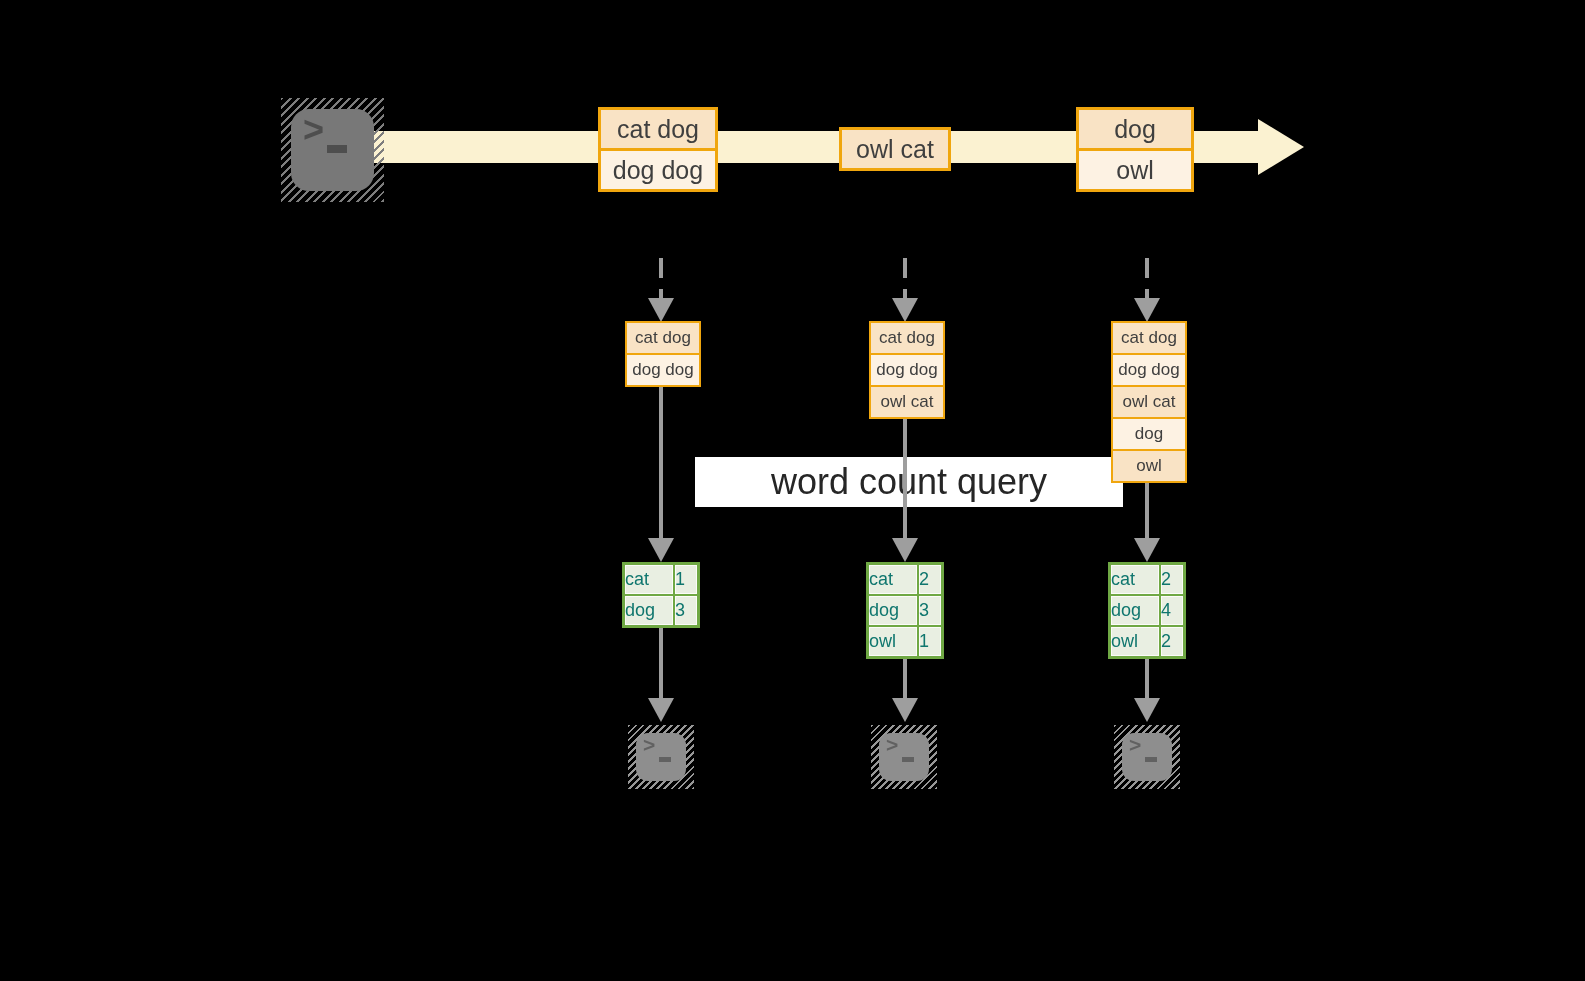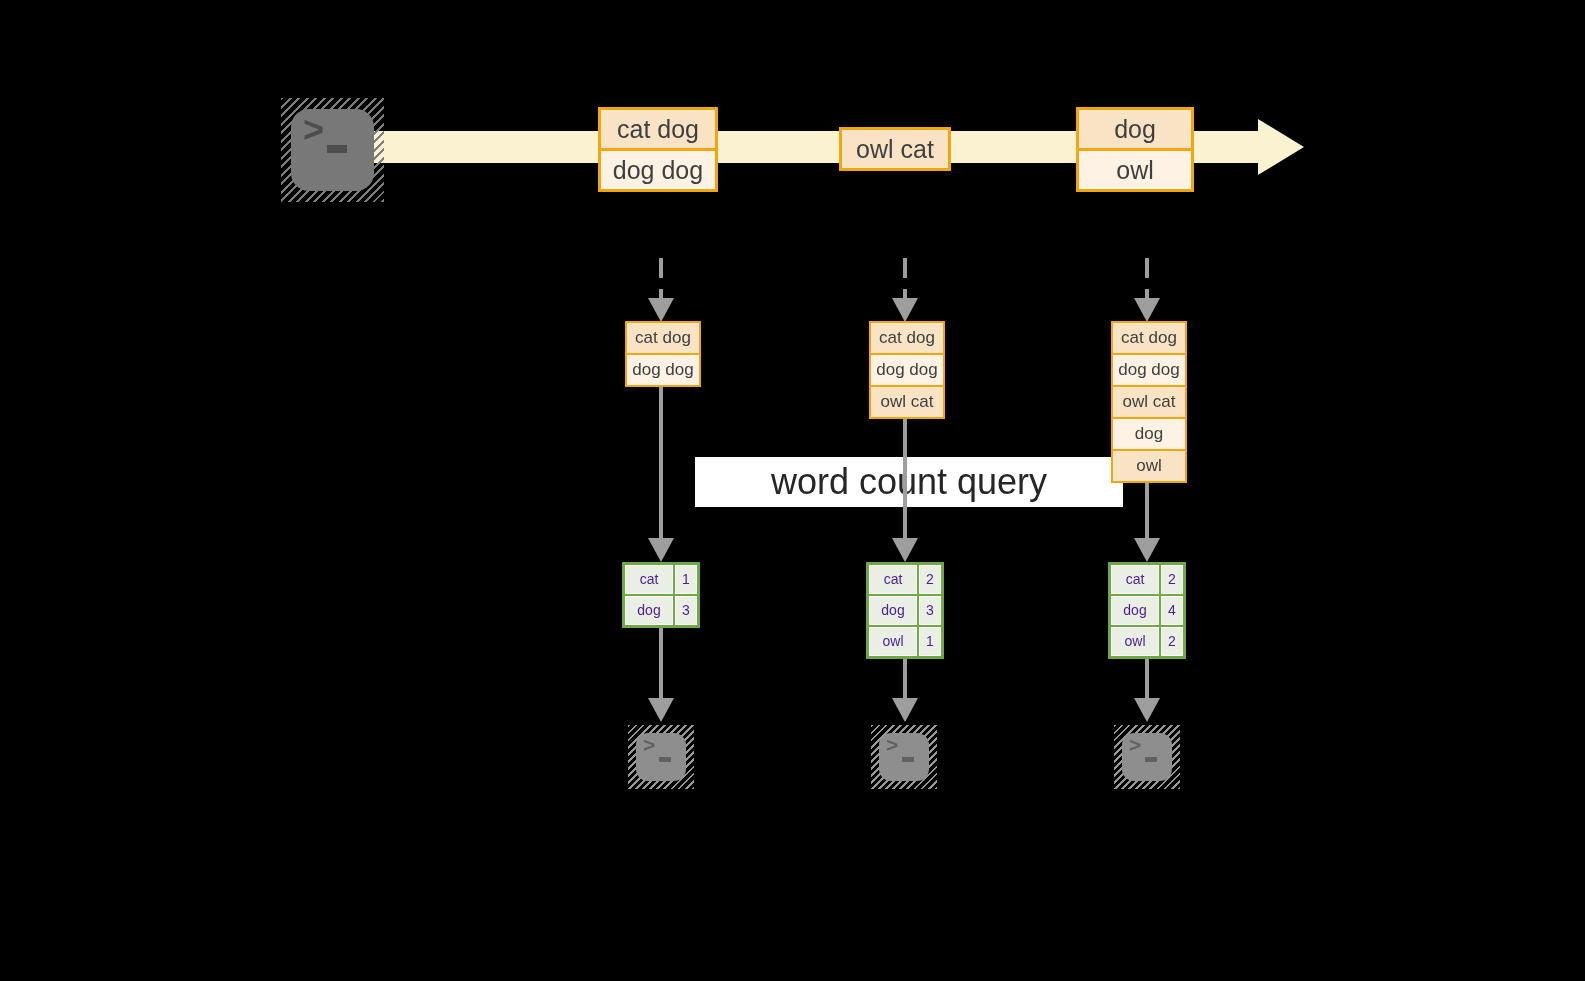--- a/index.html
+++ b/index.html
@@ -41,22 +41,22 @@
   .tri{position:absolute;width:0;height:0;z-index:2;
     border-left:13px solid transparent;border-right:13px solid transparent;
     border-top:24px solid var(--arrow-gray,#9e9e9e);}
   
   .banner{position:absolute;left:695px;top:457px;width:428px;height:50px;background:var(--banner-bg,#ffffff);
     z-index:1;text-align:center;font-size:36px;line-height:50px;color:#262626;}
   
   .wc-table{position:absolute;width:72px;background:var(--table-border,#6fa844);padding:3px;
     display:flex;flex-direction:column;gap:2px;z-index:3;box-sizing:border-box;width:78px;}
   .wc-row{display:flex;gap:2px;height:29px;}
-  .wc-cell{background:var(--table-cell,#e9efe2);line-height:29px;text-align:center;font-size:14px;
-    color:#4c1d95;box-shadow:inset 0 0 0 1px rgba(255,255,255,.8);}
+  .wc-cell{background:var(--table-cell,#e9efe2);line-height:29px;font-size:18px;
+    color:#0f766e;box-shadow:inset 0 0 0 1px rgba(255,255,255,.8);}
   .wc-word{flex:1;}
   .wc-count{width:22px;}
 </style>
 </head>
 <body>
 
 <div class="stage">
 
   <div class="band"></div>
   <div class="band-head"></div>

